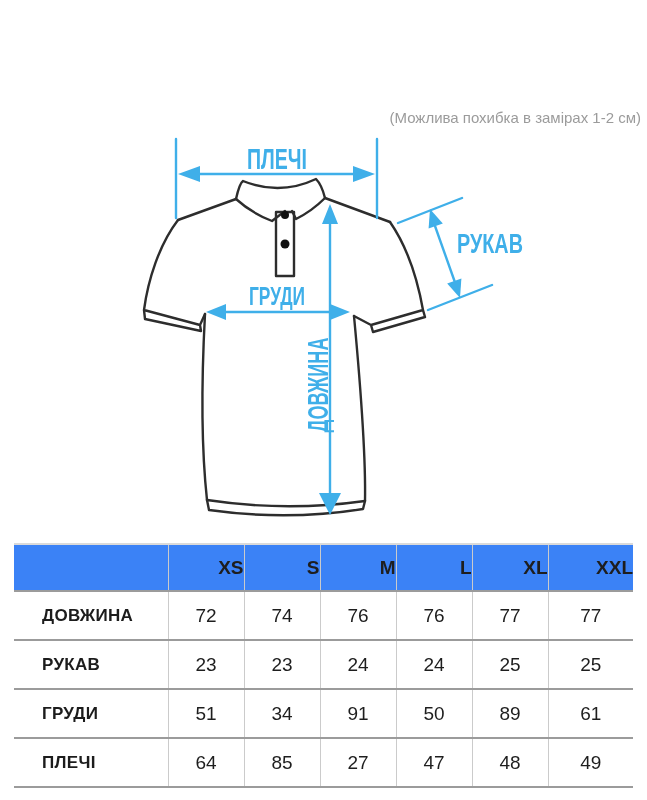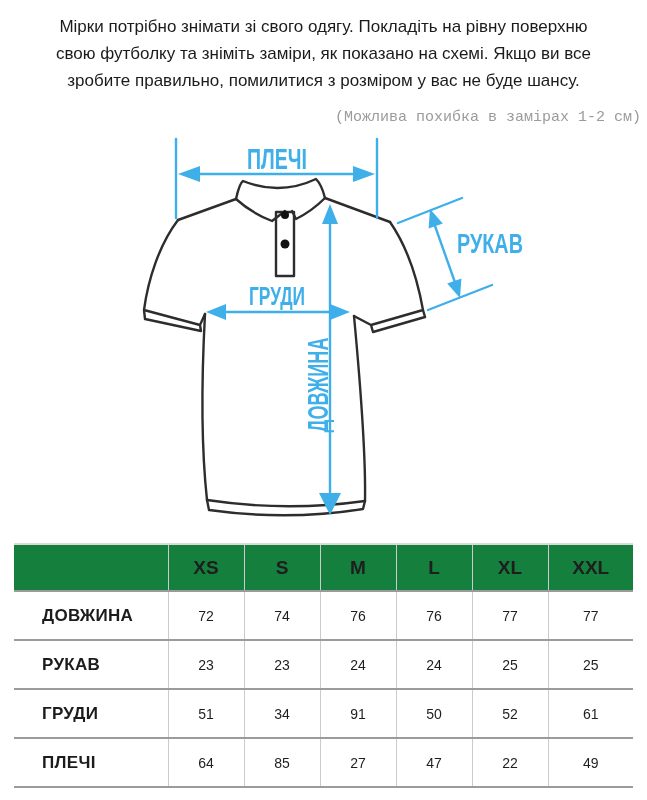--- a/index.html
+++ b/index.html
@@ -8,60 +8,55 @@
     font-family:"Liberation Sans", sans-serif; overflow:hidden;
   }
   .intro {
     position:absolute; top:13px; left:0; width:647px;
     text-align:center; font-size:17px; line-height:27px;
     color:#1b1b1b; font-weight:400;
   }
   .intro div { white-space:nowrap; }
   .note {
     position:absolute; top:109px; right:6px;
-    font-size:15px; color:#9b9b9b;font-family:Liberation Mono, monospace;
+    font-size:15px; color:#9b9b9b;
   }
   .diagram { position:absolute; left:0; top:130px; width:647px; height:410px; }
   .diagram text {
     font-family:"Liberation Sans", sans-serif;
     font-weight:bold; fill:#3fafe9;
   }
   .size-table {
     position:absolute; left:14px; top:543px; width:619px;
     border-collapse:collapse; table-layout:fixed;
   }
   .size-table th, .size-table td { padding:0; }
   .size-table thead tr {
     border-top:2px solid #dadada;
     border-bottom:2px solid #9b9b9b;
   }
   .size-table thead th {
-    height:45px; background:#15803d;
-    font-size:19px; font-weight:bold; color:#1e1e1e; text-align:center;
+    height:45px; background:#3b82f6;
+    font-size:19px; font-weight:bold; color:#1e1e1e; text-align:right;
   }
   .size-table tbody tr { border-bottom:2px solid #9b9b9b; }
   .size-table tbody td {
-    height:47px; font-size:14px; color:#1e1e1e; text-align:center;
+    height:47px; font-size:19px; color:#1e1e1e; text-align:center;
   }
   .size-table th + th, .size-table td + td { border-left:1.5px solid #cbcbcb; }
   .size-table td.rowlabel {
     text-align:left; padding-left:28px;
     font-weight:bold; font-size:17px; letter-spacing:0.3px; color:#1c1c1c;
   }
 </style>
 </head>
 <body>
 
 <div class="page">
 
-  <div class="intro">
-    <div>Мірки потрібно знімати зі свого одягу. Покладіть на рівну поверхню</div>
-    <div>свою футболку та зніміть заміри, як показано на схемі. Якщо ви все</div>
-    <div>зробите правильно, помилитися з розміром у вас не буде шансу.</div>
-  </div>
 
   <div class="note">(Можлива похибка в замірах 1-2 см)</div>
 
   <svg class="diagram" viewBox="0 130 647 410">
 
     <g stroke="#2d2d2d" stroke-width="2.4" fill="none" stroke-linecap="round" stroke-linejoin="round">
 
       <path d="M 236,199 C 238,190 240,183 243,181 Q 280,196 316,179 C 320,183 323,190 325,198"></path>
 
       <path d="M 236,199 C 247,209 259,216 272,221 L 285,211"></path>
@@ -156,28 +151,28 @@
         <td>24</td>
         <td>25</td>
         <td>25</td>
       </tr>
       <tr>
         <td class="rowlabel">ГРУДИ</td>
         <td>51</td>
         <td>34</td>
         <td>91</td>
         <td>50</td>
-        <td>52</td>
+        <td>89</td>
         <td>61</td>
       </tr>
       <tr>
         <td class="rowlabel">ПЛЕЧІ</td>
         <td>64</td>
         <td>85</td>
         <td>27</td>
         <td>47</td>
-        <td>22</td>
+        <td>48</td>
         <td>49</td>
       </tr>
     </tbody>
   </table>
 
 </div>
 
 </body></html>

